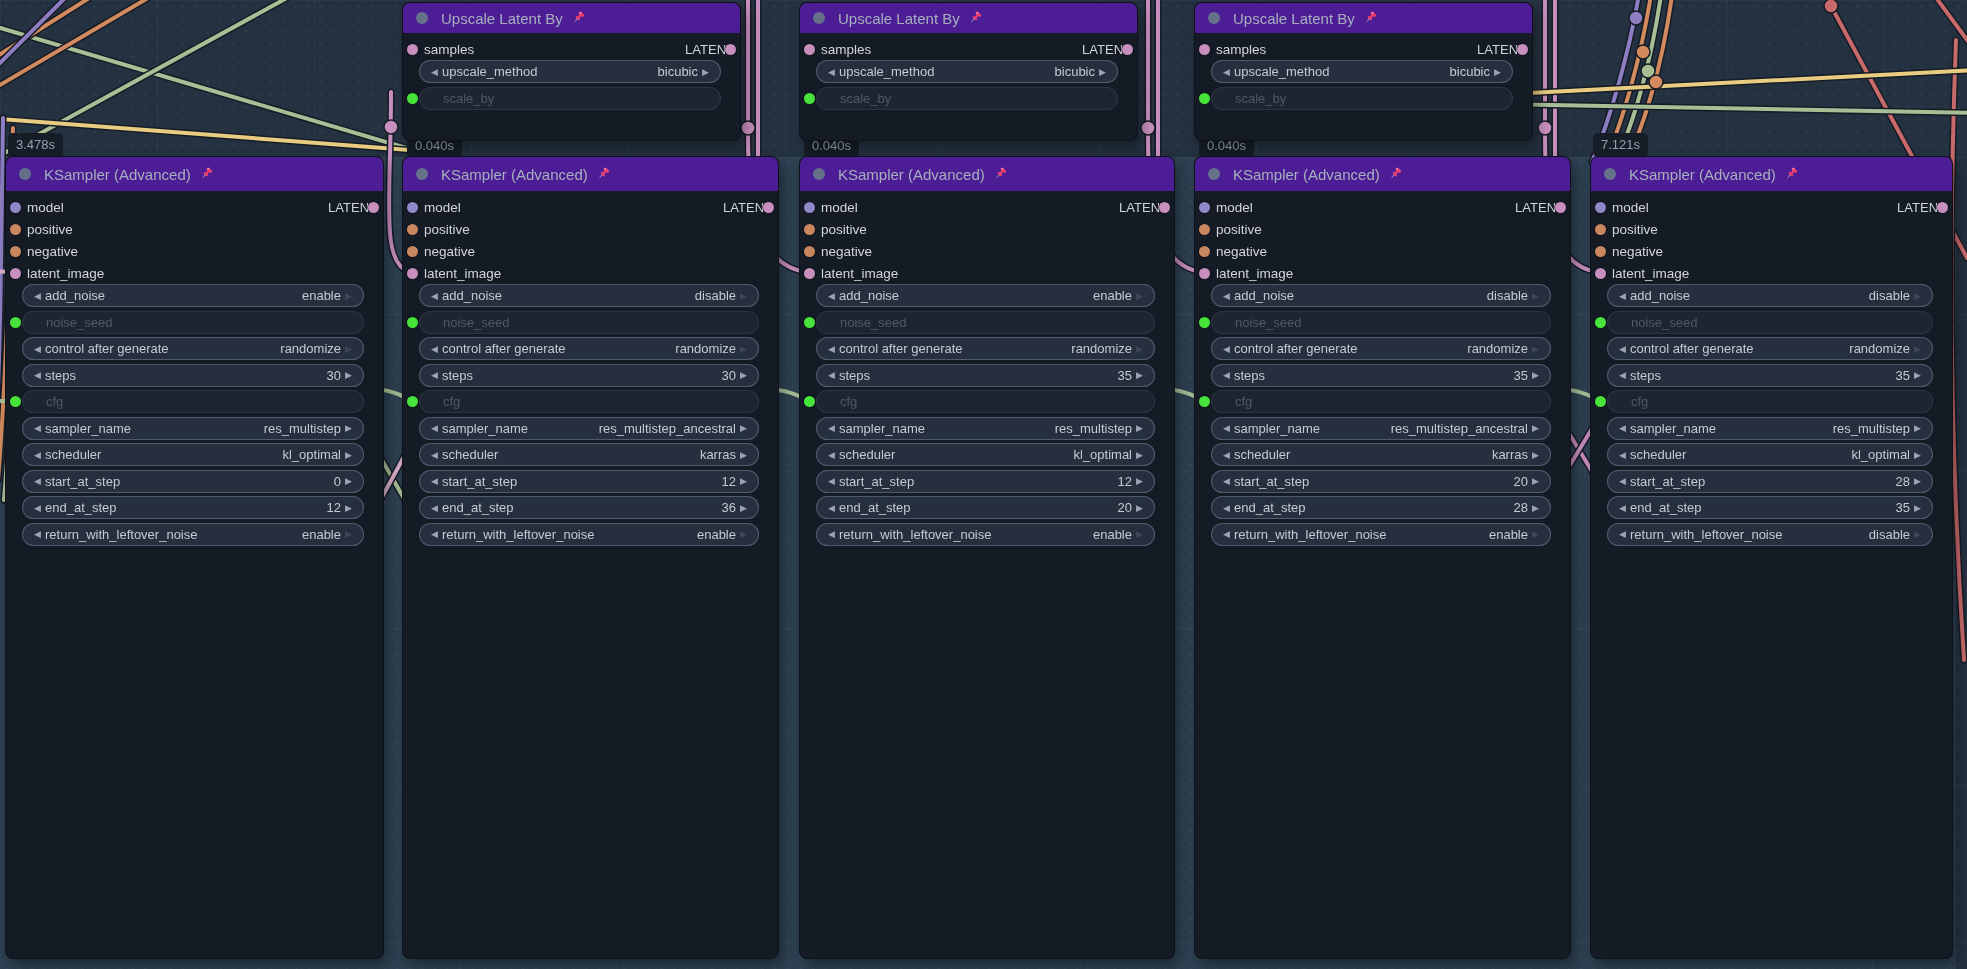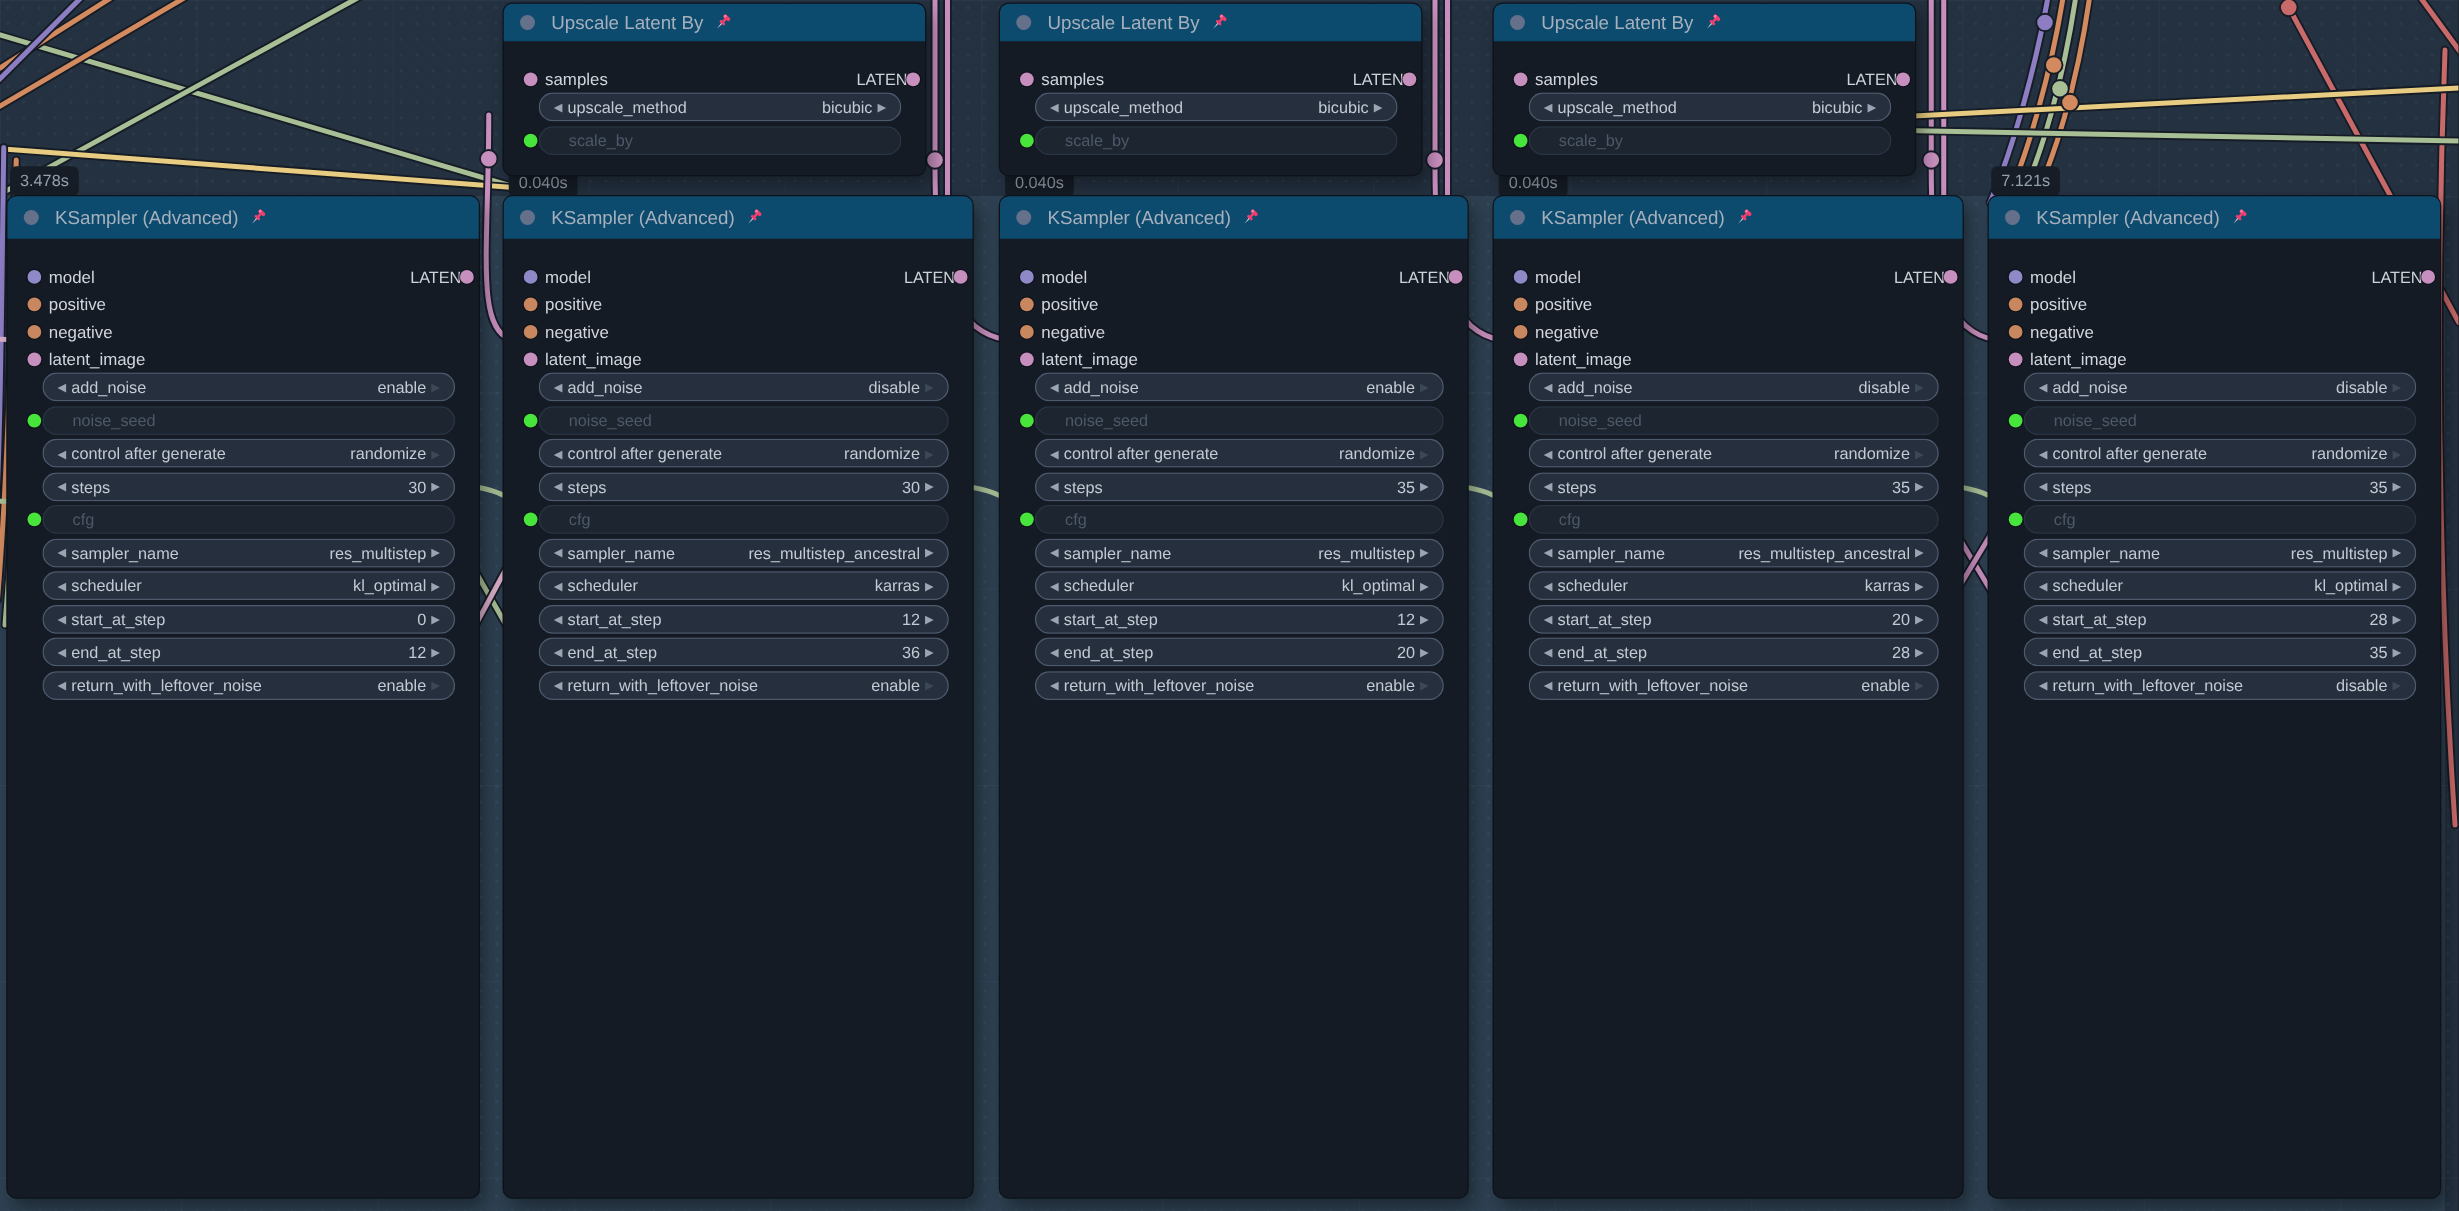--- a/index.html
+++ b/index.html
@@ -35,27 +35,27 @@
   .badge{
     position:absolute;z-index:3;height:24px;line-height:24px;
     background:#161d26;color:#95a0ad;font-size:13px;
     padding:0 8px;border-radius:5px;white-space:nowrap;
   }
   .node{
     position:absolute;z-index:4;background:#151b25;border-radius:7px;
     box-shadow:0 0 0 1px #0d1218, 5px 7px 14px rgba(0,0,0,.38);
   }
   .ntitle{
-    position:relative;background:#0c4a6e;border-radius:7px 7px 0 0;
+    position:relative;background:#4c1d95;border-radius:7px 7px 0 0;
     display:flex;align-items:center;color:#a6b0bd;font-size:15px;
   }
   .cdot{width:12px;height:12px;border-radius:50%;background:#65718a;margin:0 13px 0 13px;flex:none;}
   .ttext{white-space:nowrap;}
   .pin{margin-left:7px;flex:none;}
-  .nbody{position:relative;padding-top:19px;margin-left:12px;}
+  .nbody{position:relative;padding-top:5px;}
   .iorow{position:relative;height:22px;display:flex;align-items:center;}
   .indot,.outdot,.gdot{position:absolute;width:11px;height:11px;border-radius:50%;box-shadow:0 0 0 1px rgba(10,14,20,.6);}
   .indot{left:4px;top:5.5px;}
   .outdot{right:4px;top:5.5px;background:#c78fbe;}
   .iolabel{margin-left:21px;color:#d2d6dc;font-size:13.5px;}
   .outlabel{position:absolute;right:6px;color:#ced3d9;font-size:13px;}
   .wrow{position:relative;height:23px;margin:0 19px 3.5px 16px;}
   .wrow .gdot{left:-12.5px;top:6px;background:#47e53b;}
   .pill{
     position:relative;height:23px;border-radius:12px;background:#262f3d;

